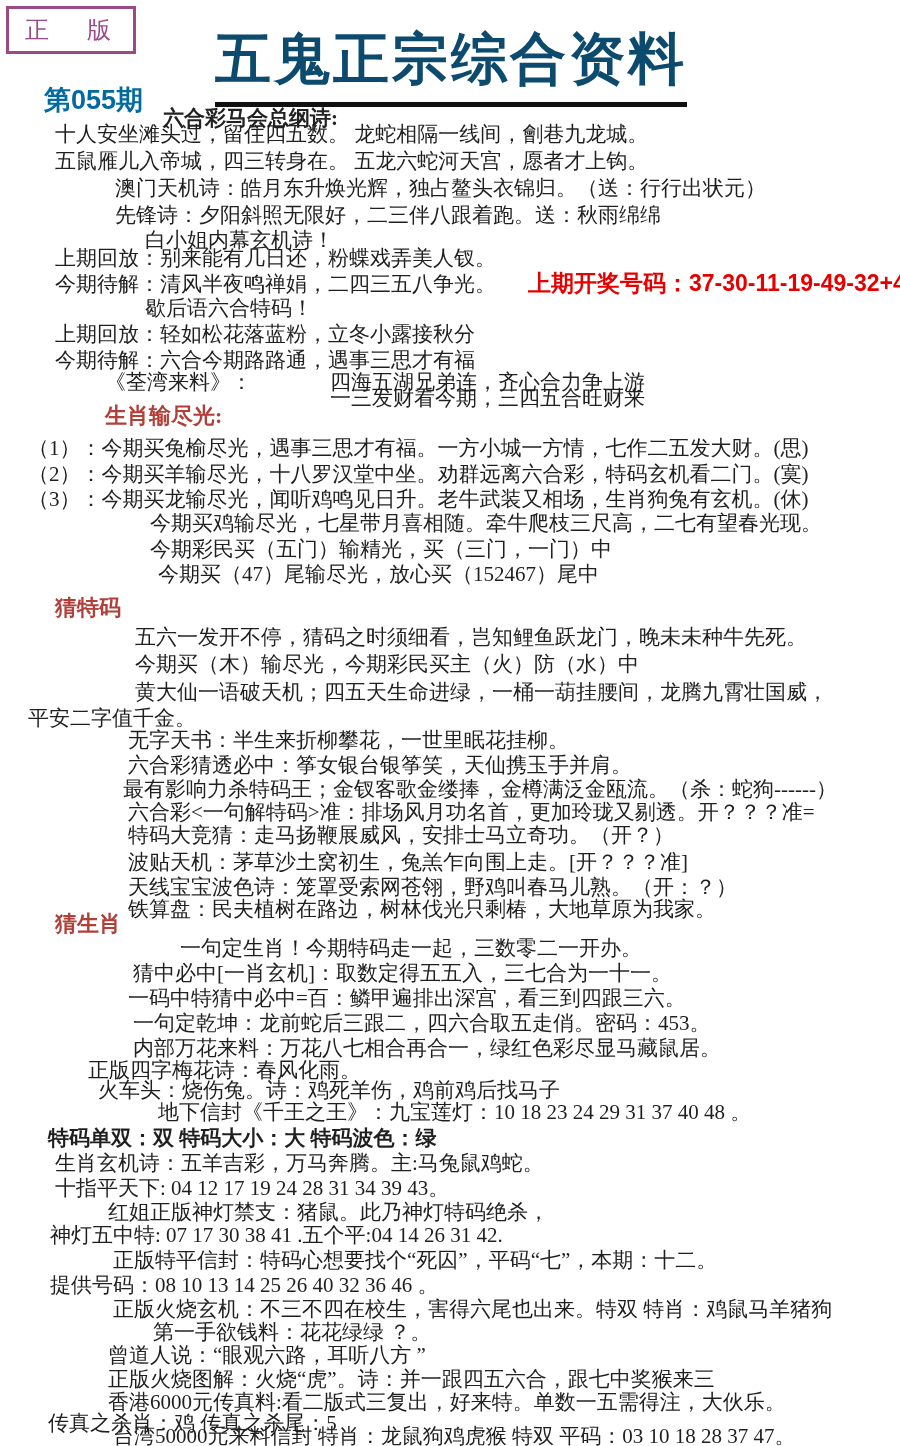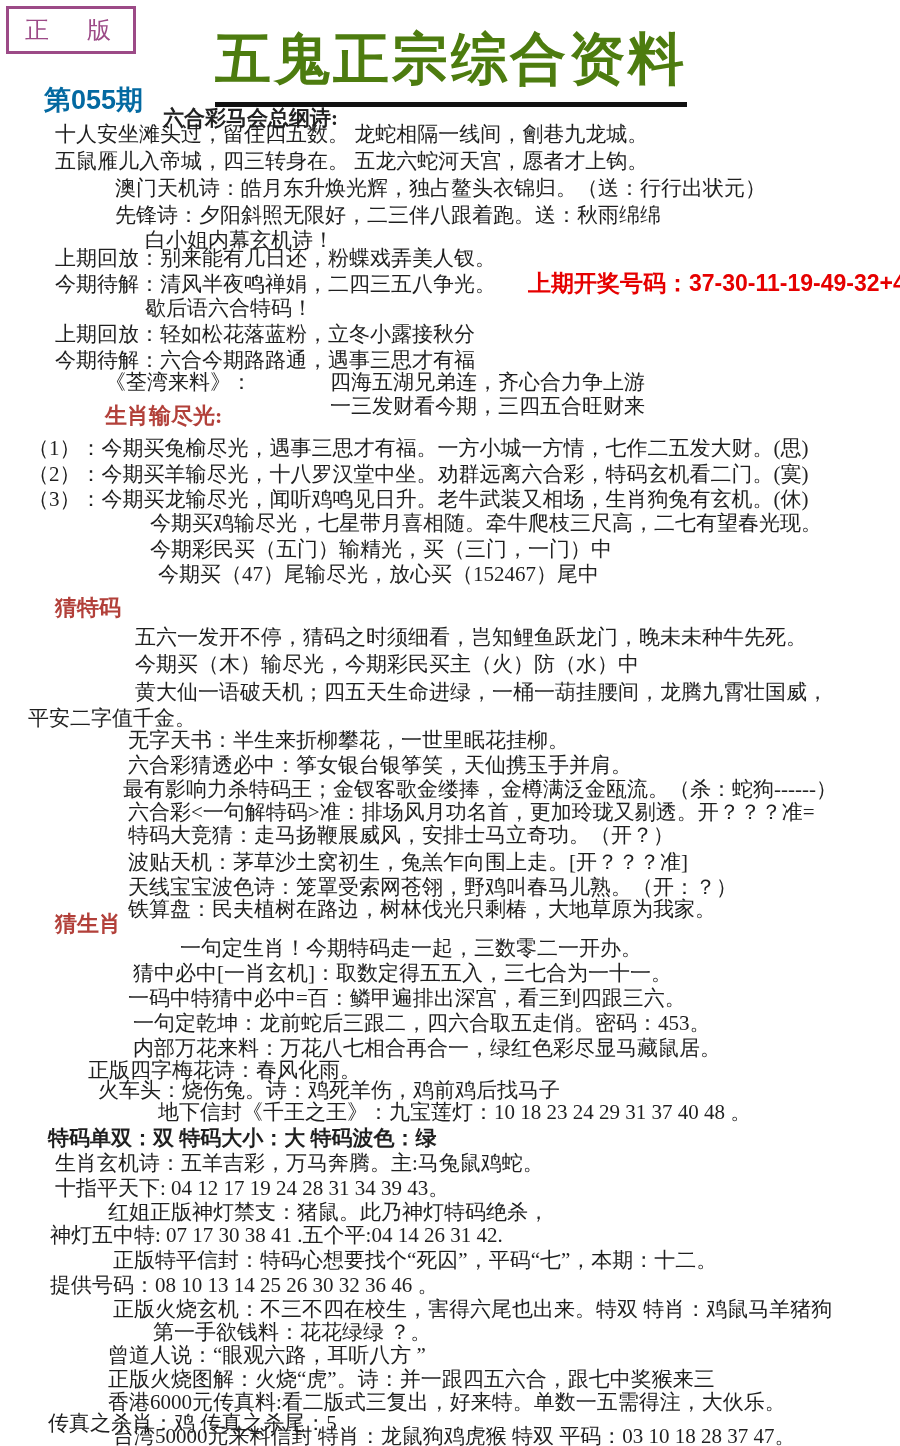--- a/index.html
+++ b/index.html
@@ -12,21 +12,21 @@
   .badge{
     position:absolute;top:6px;left:6px;
     border:3px solid #9c4a87;color:#9c4a87;
     font-size:24px;letter-spacing:16px;
     padding:5px 6px 5px 16px;
     font-family:"Liberation Serif",serif;
   }
   .title{
     position:absolute;top:22px;left:215px;
     font-size:56px;font-weight:bold;letter-spacing:3px;
-    color:#4d7c0f;border-bottom:5px solid #111;padding-bottom:4px;
+    color:#0c4a6e;border-bottom:5px solid #111;padding-bottom:4px;
     font-family:"Liberation Serif",serif;white-space:nowrap;
   }
   .issue{
     position:absolute;top:82px;left:44px;
     font-size:27px;font-weight:bold;color:#0369a1;
     font-family:"Liberation Sans","DejaVu Sans",sans-serif;
     white-space:nowrap;
   }
   .subtitle{
     position:absolute;top:104px;left:163px;
@@ -60,21 +60,21 @@
       <div class="ln" style="top: 176px; left: 115px;">澳门天机诗：皓月东升焕光辉，独占鳌头衣锦归。（送：行行出状元）</div>
       <div class="ln" style="top: 203px; left: 115px;">先锋诗：夕阳斜照无限好，二三伴八跟着跑。送：秋雨绵绵</div>
       <div class="ln" style="top: 228px; left: 145px;">白小姐内幕玄机诗！</div>
       <div class="ln" style="top: 246px; left: 55px;">上期回放：别来能有几日还，粉蝶戏弄美人钗。</div>
       <div class="ln" style="top: 272px; left: 55px;">今期待解：清风半夜鸣禅娟，二四三五八争光。</div>
       <div class="ln" style="top: 296px; left: 145px;">歇后语六合特码！</div>
       <div class="ln" style="top: 322px; left: 55px;">上期回放：轻如松花落蓝粉，立冬小露接秋分</div>
       <div class="ln" style="top: 348px; left: 55px;">今期待解：六合今期路路通，遇事三思才有福</div>
       <div class="ln" style="top: 370px; left: 105px;">《荃湾来料》：</div>
       <div class="ln" style="top: 370px; left: 330px;">四海五湖兄弟连，齐心合力争上游</div>
-      <div class="ln" style="top: 394px; left: 330px; text-align: center;">一三发财看今期，三四五合旺财来</div>
+      <div class="ln" style="top: 386px; left: 330px; text-align: center;">一三发财看今期，三四五合旺财来</div>
       <div class="ln red" style="top: 404px; left: 105px;">生肖输尽光:</div>
       <div class="ln" style="top: 436px; left: 28px;">（1）：今期买兔榆尽光，遇事三思才有福。一方小城一方情，七作二五发大财。(思)</div>
       <div class="ln" style="top: 462px; left: 28px;">（2）：今期买羊输尽光，十八罗汉堂中坐。劝群远离六合彩，特码玄机看二门。(寞)</div>
       <div class="ln" style="top: 487px; left: 28px;">（3）：今期买龙输尽光，闻听鸡鸣见日升。老牛武装又相场，生肖狗兔有玄机。(休)</div>
       <div class="ln" style="top: 511px; left: 150px;">今期买鸡输尽光，七星带月喜相随。牵牛爬枝三尺高，二七有望春光现。</div>
       <div class="ln" style="top: 537px; left: 150px;">今期彩民买（五门）输精光，买（三门，一门）中</div>
       <div class="ln" style="top: 562px; left: 158px;">今期买（47）尾输尽光，放心买（152467）尾中</div>
       <div class="ln red" style="top: 596px; left: 55px;">猜特码</div>
       <div class="ln" style="top: 625px; left: 135px;">五六一发开不停，猜码之时须细看，岂知鲤鱼跃龙门，晚未未种牛先死。</div>
       <div class="ln" style="top: 652px; left: 135px;">今期买（木）输尽光，今期彩民买主（火）防（水）中</div>
@@ -96,21 +96,21 @@
       <div class="ln" style="top: 1036px; left: 133px;">内部万花来料：万花八七相合再合一，绿红色彩尽显马藏鼠居。</div>
       <div class="ln" style="top: 1058px; left: 88px;">正版四字梅花诗：春风化雨。</div>
       <div class="ln" style="top: 1078px; left: 98px;">火车头：烧伤兔。诗：鸡死羊伤，鸡前鸡后找马子</div>
       <div class="ln" style="top: 1100px; left: 158px;">地下信封《千王之王》：九宝莲灯：10 18 23 24 29 31 37 40 48 。</div>
       <div class="ln b" style="top: 1126px; left: 48px;">特码单双：双 特码大小：大 特码波色：绿</div>
       <div class="ln" style="top: 1151px; left: 55px;">生肖玄机诗：五羊吉彩，万马奔腾。主:马兔鼠鸡蛇。</div>
       <div class="ln" style="top: 1176px; left: 55px;">十指平天下: 04 12 17 19 24 28 31 34 39 43。</div>
       <div class="ln" style="top: 1200px; left: 108px;">红姐正版神灯禁支：猪鼠。此乃神灯特码绝杀，</div>
       <div class="ln" style="top: 1223px; left: 50px;">神灯五中特: 07 17 30 38 41 .五个平:04 14 26 31 42.</div>
       <div class="ln" style="top: 1248px; left: 113px;">正版特平信封：特码心想要找个“死囚”，平码“七”，本期：十二。</div>
-      <div class="ln" style="top: 1273px; left: 50px;">提供号码：08 10 13 14 25 26 30 32 36 46 。</div>
+      <div class="ln" style="top: 1273px; left: 50px;">提供号码：08 10 13 14 25 26 40 32 36 46 。</div>
       <div class="ln" style="top: 1297px; left: 113px;">正版火烧玄机：不三不四在校生，害得六尾也出来。特双 特肖：鸡鼠马羊猪狗</div>
       <div class="ln" style="top: 1320px; left: 153px;">第一手欲钱料：花花绿绿 ？。</div>
       <div class="ln" style="top: 1343px; left: 108px;">曾道人说：“眼观六路，耳听八方 ”</div>
       <div class="ln" style="top: 1367px; left: 108px;">正版火烧图解：火烧“虎”。诗：并一跟四五六合，跟七中奖猴来三</div>
       <div class="ln" style="top: 1390px; left: 108px;">香港6000元传真料:看二版式三复出，好来特。单数一五需得注，大伙乐。</div>
       <div class="ln" style="top: 1411px; left: 48px;">传真之杀肖：鸡 传真之杀尾：5</div>
       <div class="ln" style="top: 1424px; left: 113px;">台湾50000元来料信封 特肖：龙鼠狗鸡虎猴 特双 平码：03 10 18 28 37 47。</div>
     </div>
 </div>
 

